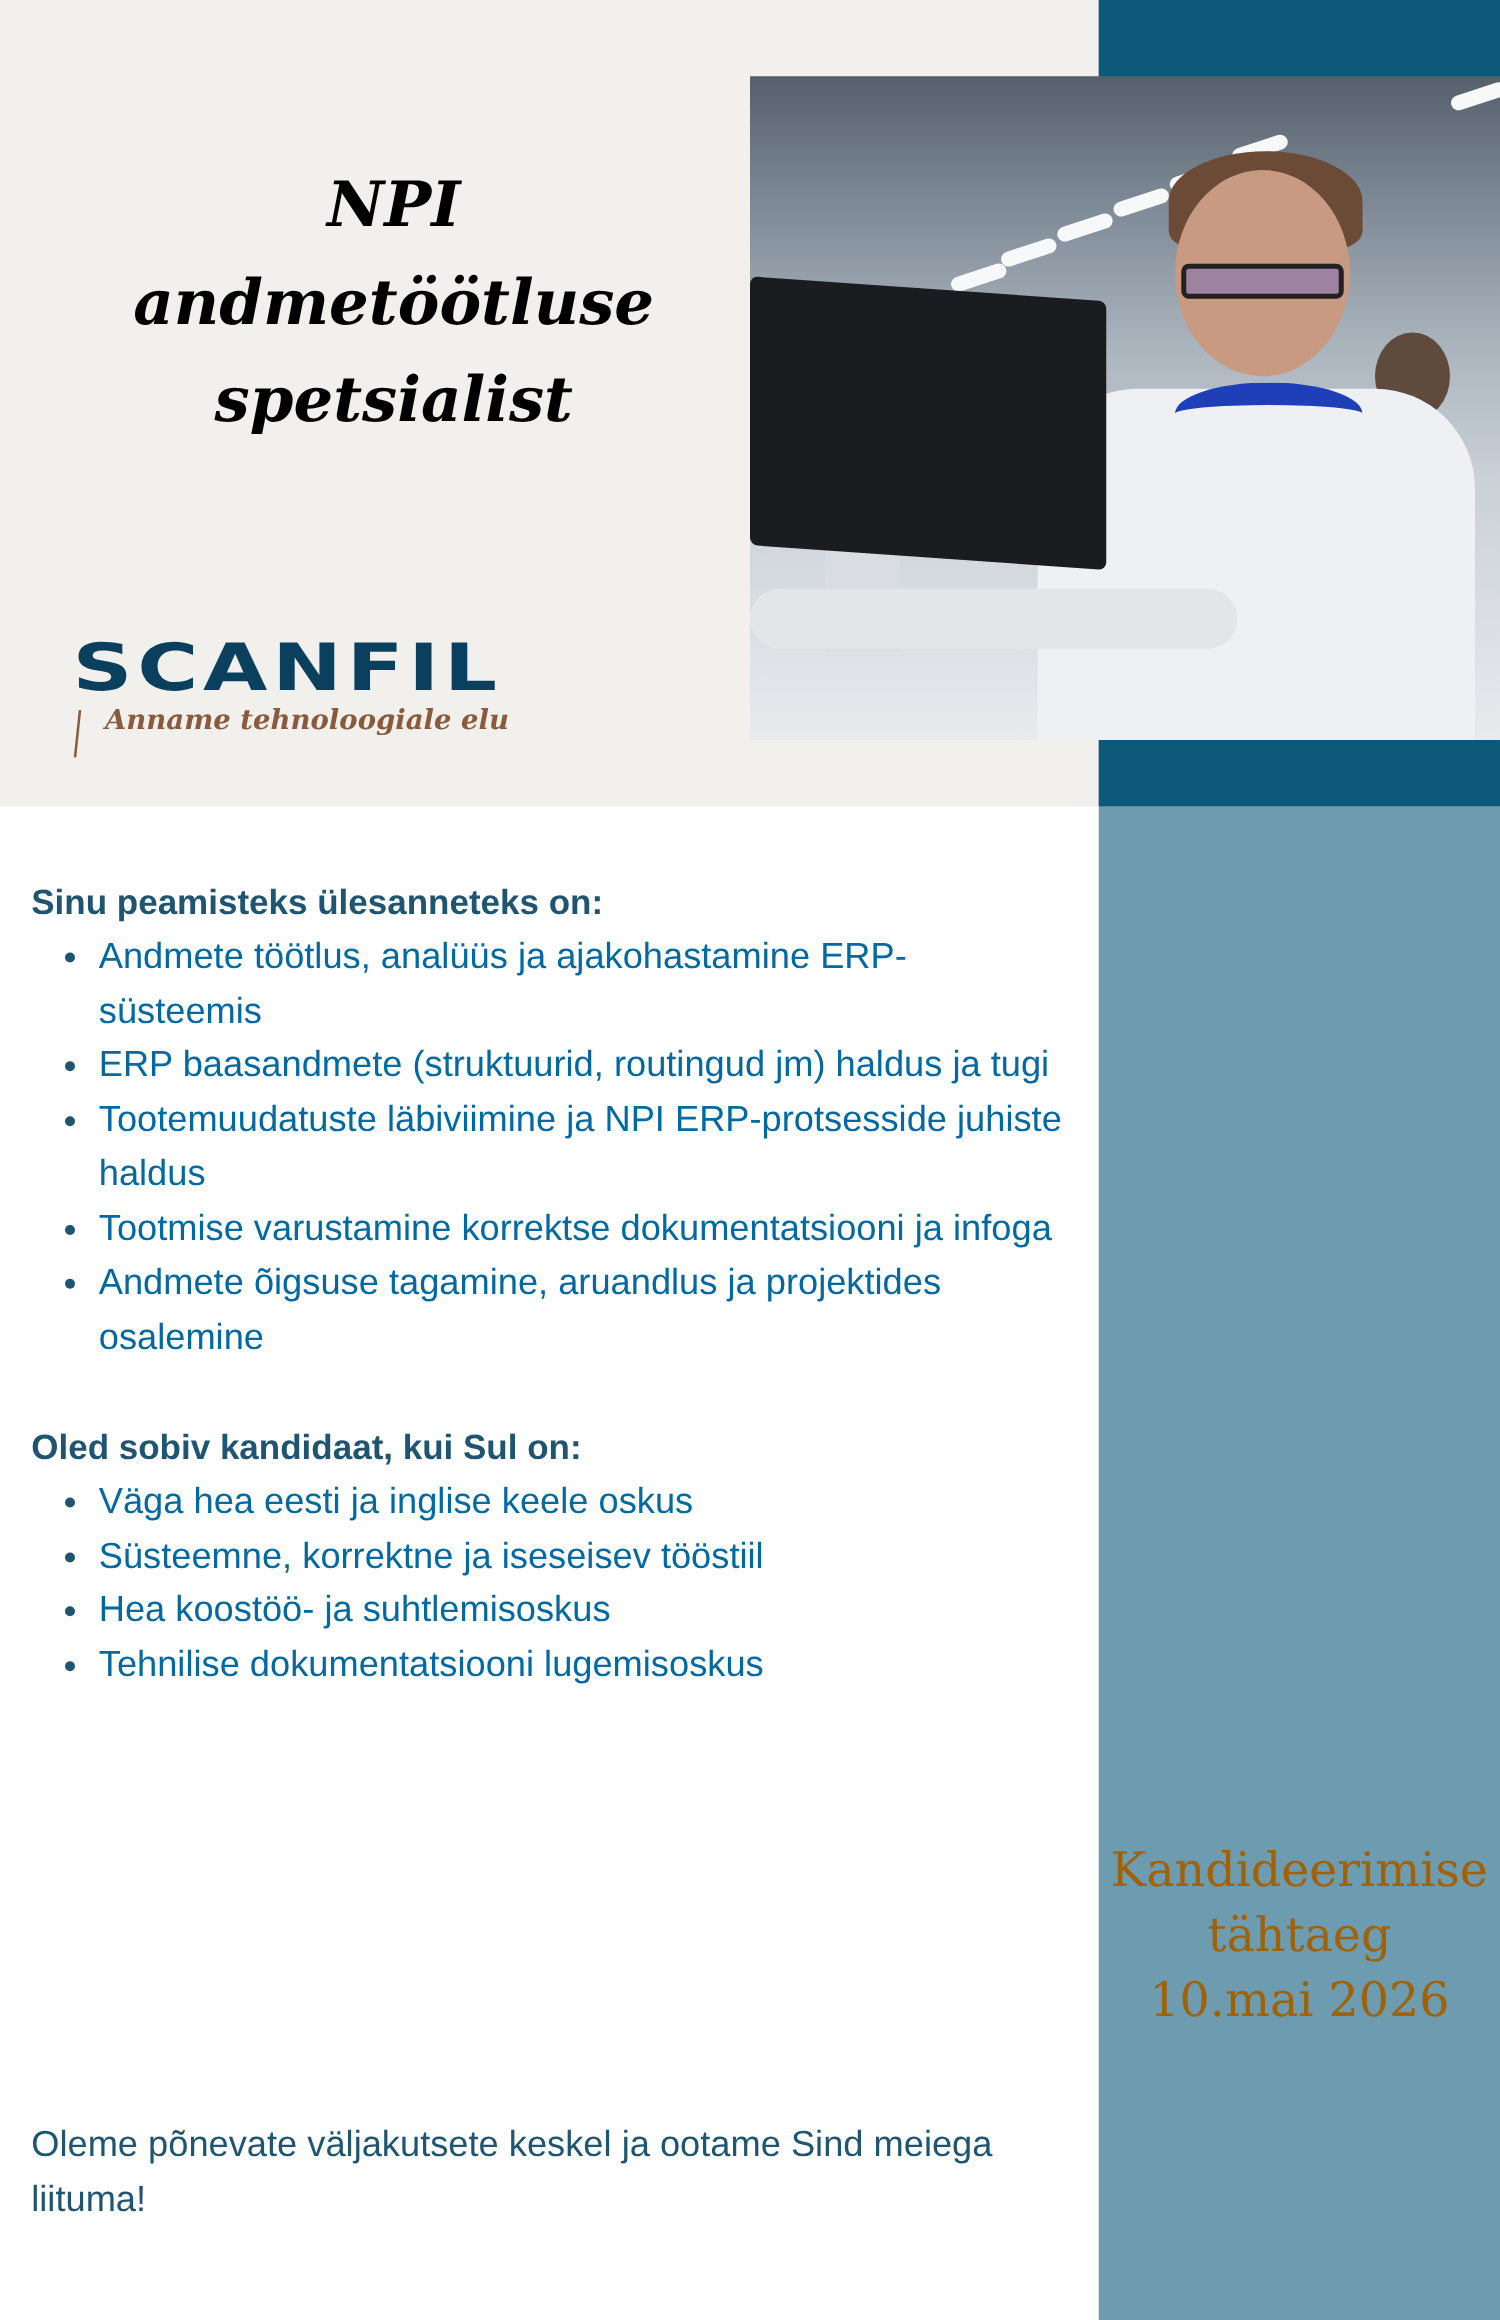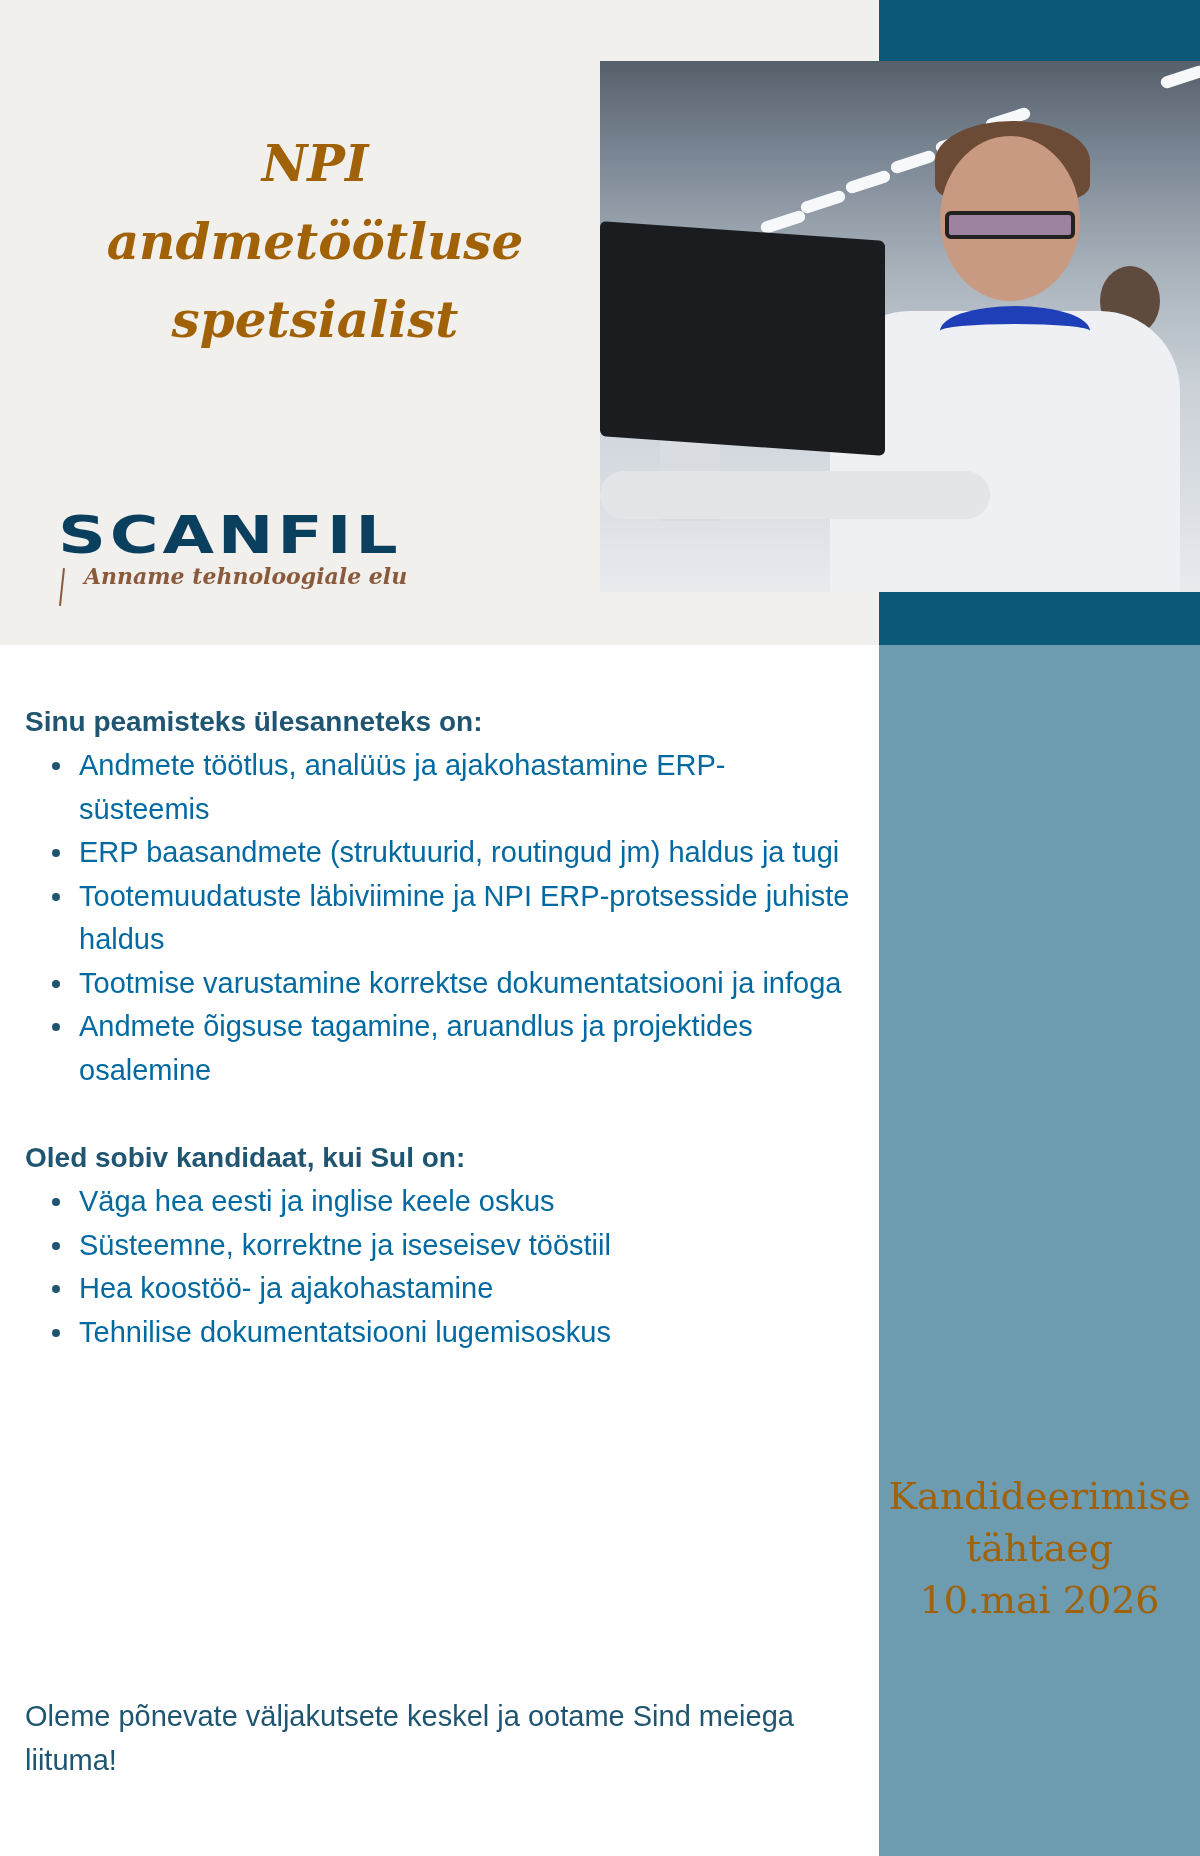--- a/index.html
+++ b/index.html
@@ -17,21 +17,21 @@
       background: #6d9bb0;
     }
     .right-top-band {
       position: absolute; left: 879px; top: 0; width: 321px; height: 645px;
       background: #0b5878;
     }
     .title {
       position: absolute; left: 60px; top: 125px; width: 510px;
       text-align: center;
       font-family: "DejaVu Serif", serif; font-style: italic; font-weight: bold;
-      color: #a16207; font-size: 50px; line-height: 78px;
+      color: #000000; font-size: 50px; line-height: 78px;
     }
     .title div { display: block; }
     .photo {
       position: absolute; left: 600px; top: 61px; width: 600px; height: 531px;
       overflow: hidden;
       background: linear-gradient(180deg, #56606b 0%, #7b8794 18%, #a9b3bc 40%, #c9d0d6 60%, #e8eaee 100%);
     }
     .photo .light {
       position: absolute; height: 12px; width: 46px; border-radius: 6px;
       background: #f7f8fa; transform: rotate(-18deg);
@@ -161,21 +161,21 @@
     <li>ERP baasandmete (struktuurid, routingud jm) haldus ja tugi</li>
     <li>Tootemuudatuste läbiviimine ja NPI ERP-protsesside juhiste haldus</li>
     <li>Tootmise varustamine korrektse dokumentatsiooni ja infoga</li>
     <li>Andmete õigsuse tagamine, aruandlus ja projektides osalemine</li>
   </ul>
   <div class="gap"></div>
   <h2 class="section-title">Oled sobiv kandidaat, kui Sul on:</h2>
   <ul class="list">
     <li>Väga hea eesti ja inglise keele oskus</li>
     <li>Süsteemne, korrektne ja iseseisev tööstiil</li>
-    <li>Hea koostöö- ja ajakohastamine</li>
+    <li>Hea koostöö- ja suhtlemisoskus</li>
     <li>Tehnilise dokumentatsiooni lugemisoskus</li>
   </ul>
 </div>
 
 <div class="deadline">
   <div>Kandideerimise</div>
   <div>tähtaeg</div>
   <div>10.mai 2026</div>
 </div>
 

